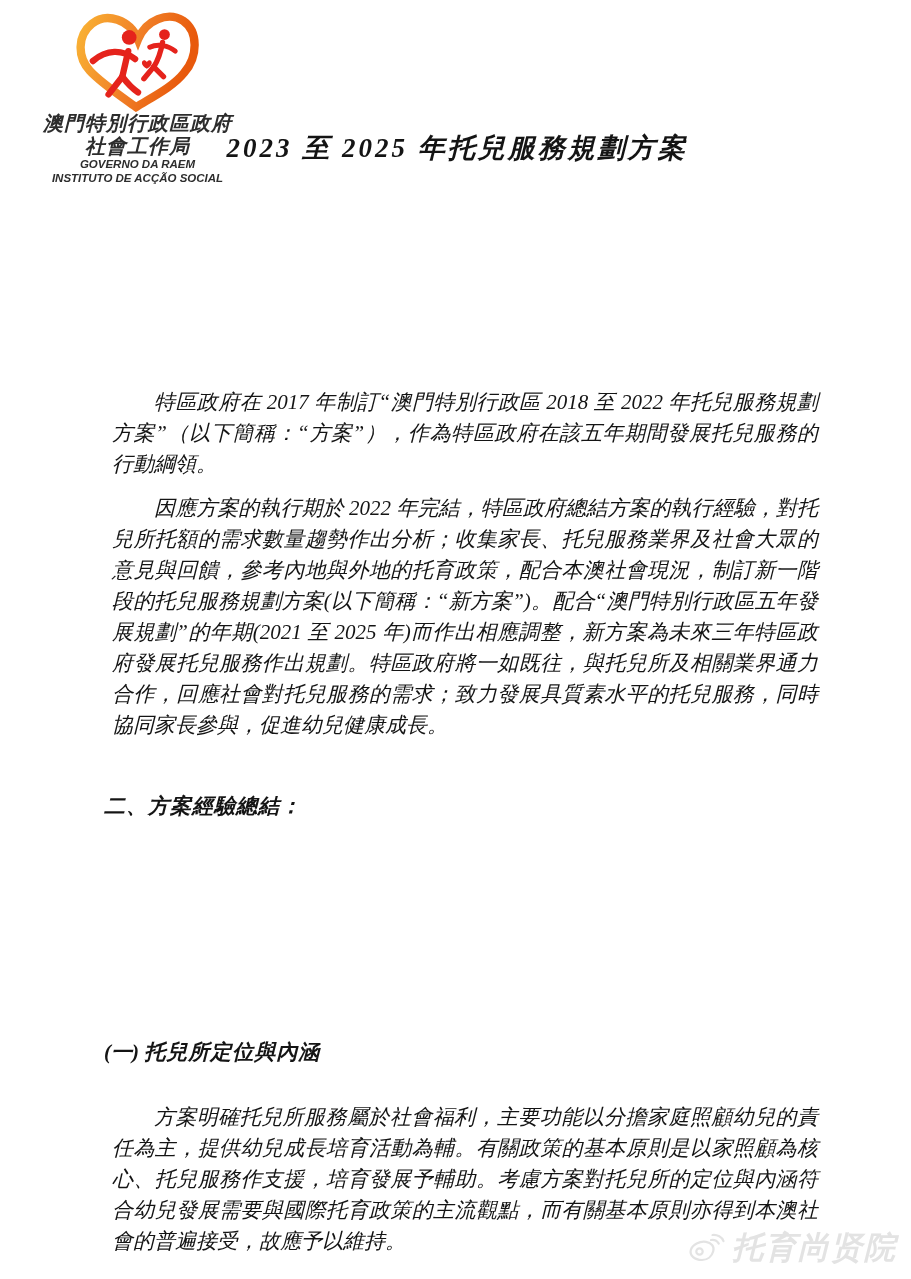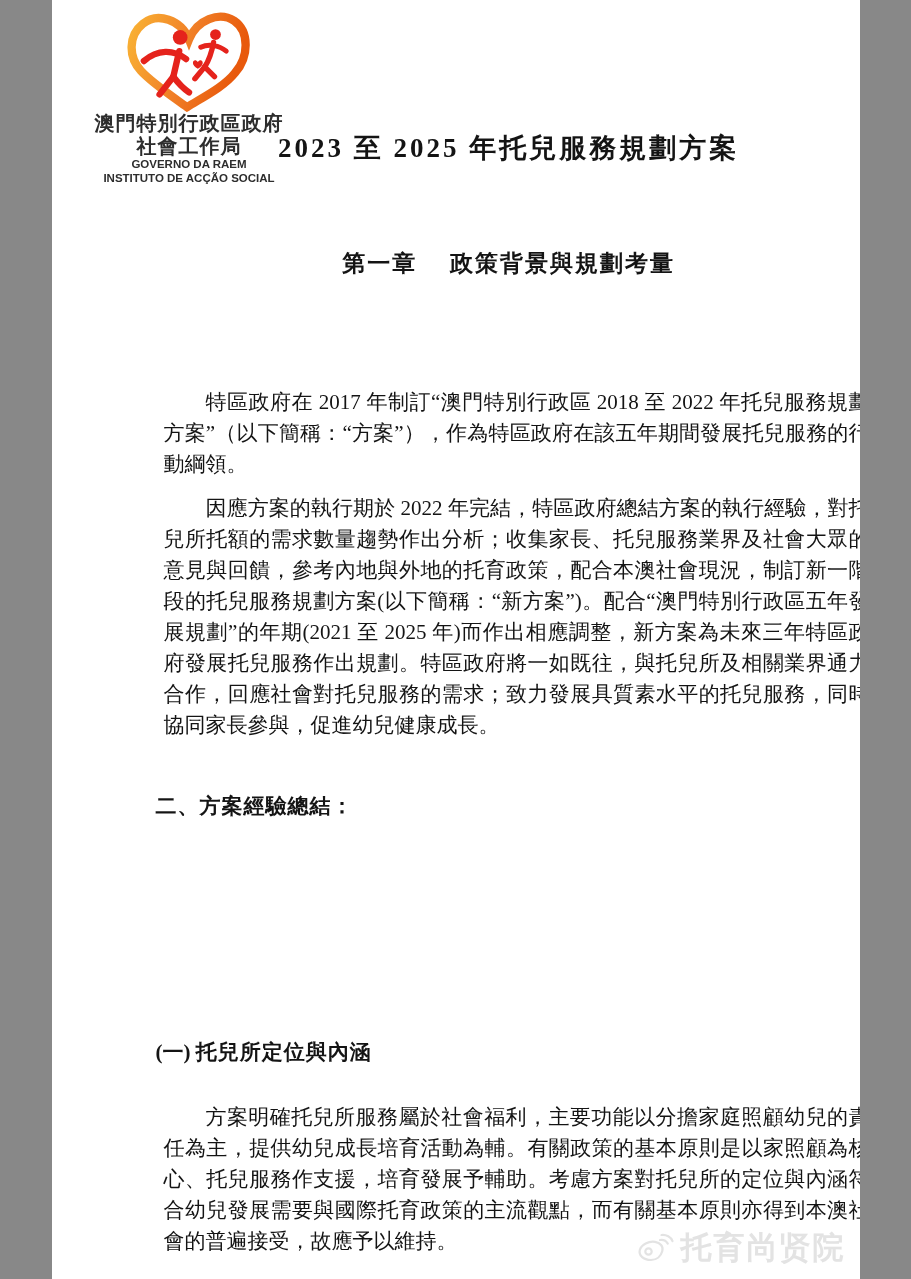--- a/index.html
+++ b/index.html
@@ -1,23 +1,24 @@
 <!DOCTYPE html>
 <html><head>
 <meta charset="utf-8">
 <style>
   html,body { margin:0; padding:0; background:#888; }
   .page {
     position:relative;
-    width:808px; height:1279px;
+    width:911px; height:1279px;
     margin:0 auto;
     background:#ffffff;
     font-family:"Liberation Serif","DejaVu Serif",serif;
     color:#141414;
     overflow:hidden;
+    font-style:italic;
   }
   .abs { position:absolute; }
 
   
   .logo-block { left:30px; top:10px; width:215px; text-align:center; }
   .logo-svg { display:block; margin:0 auto; width:130px; height:102px; }
   .org-cn {
     font-family:"Liberation Sans","DejaVu Sans",sans-serif;
     font-weight:bold; font-size:20px; line-height:23px;
     color:#2d2d2d; letter-spacing:1px; white-space:nowrap;
@@ -109,21 +110,20 @@
     <div class="org-cn">澳門特別行政區政府</div>
     <div class="org-cn">社會工作局</div>
     <div class="org-pt">GOVERNO DA RAEM</div>
     <div class="org-pt">INSTITUTO DE ACÇÃO SOCIAL</div>
   </div>
 
   <div class="abs title-block">
     <div>2023 至 2025 年托兒服務規劃方案</div>
   </div>
 
-  <div class="abs chapter">第一章　 政策背景與規劃考量</div>
 
   <p id="sec1-p1" class="abs para">特區政府在 2017 年制訂“澳門特別行政區 2018 至 2022 年托兒服務規劃方案”（以下簡稱：“方案”），作為特區政府在該五年期間發展托兒服務的行動綱領。</p>
   <p id="sec1-p2" class="abs para">因應方案的執行期於 2022 年完結，特區政府總結方案的執行經驗，對托兒所托額的需求數量趨勢作出分析；收集家長、托兒服務業界及社會大眾的意見與回饋，參考內地與外地的托育政策，配合本澳社會現況，制訂新一階段的托兒服務規劃方案(以下簡稱：“新方案”)。配合“澳門特別行政區五年發展規劃”的年期(2021 至 2025 年)而作出相應調整，新方案為未來三年特區政府發展托兒服務作出規劃。特區政府將一如既往，與托兒所及相關業界通力合作，回應社會對托兒服務的需求；致力發展具質素水平的托兒服務，同時協同家長參與，促進幼兒健康成長。</p>
 
   <div id="sec2-heading" class="abs sec-heading">二、方案經驗總結：</div>
 
   <div id="sub1-heading" class="abs sub-heading">
     <span class="sub-num">(一)</span>
     <span class="sub-title">托兒所定位與內涵</span>
   </div>

